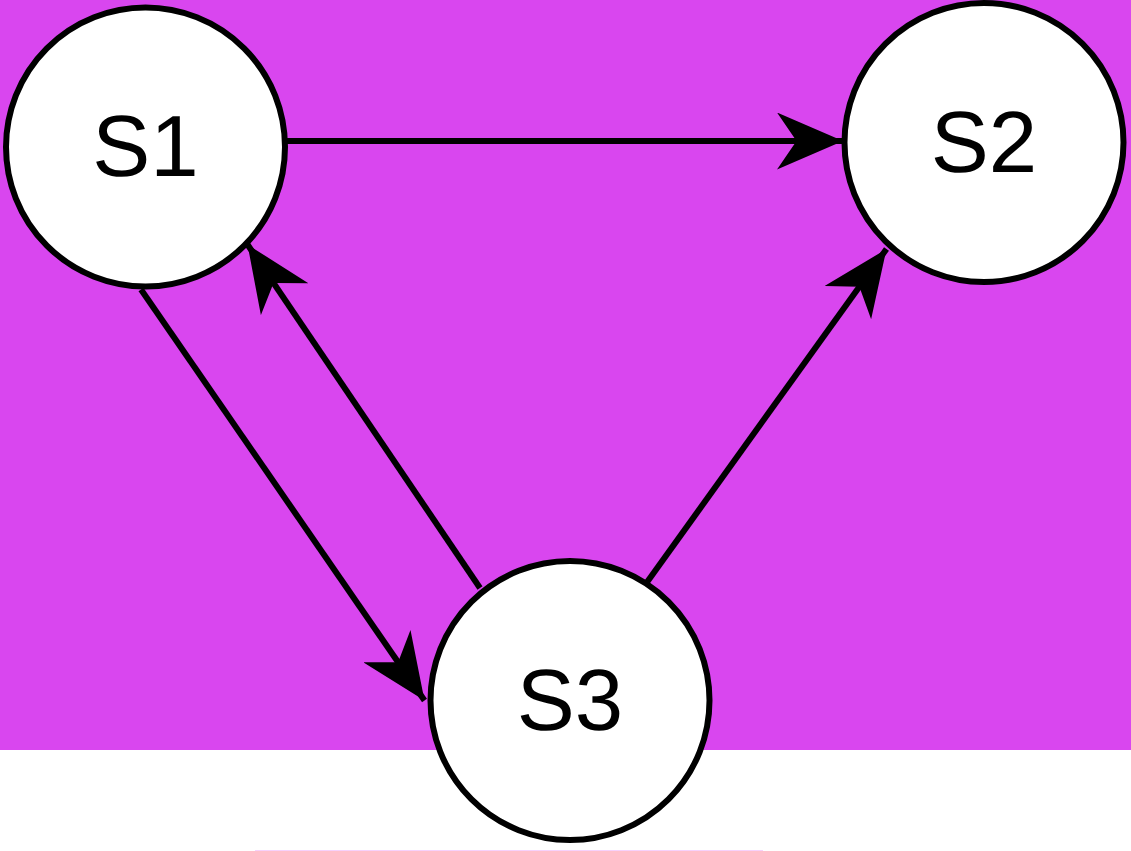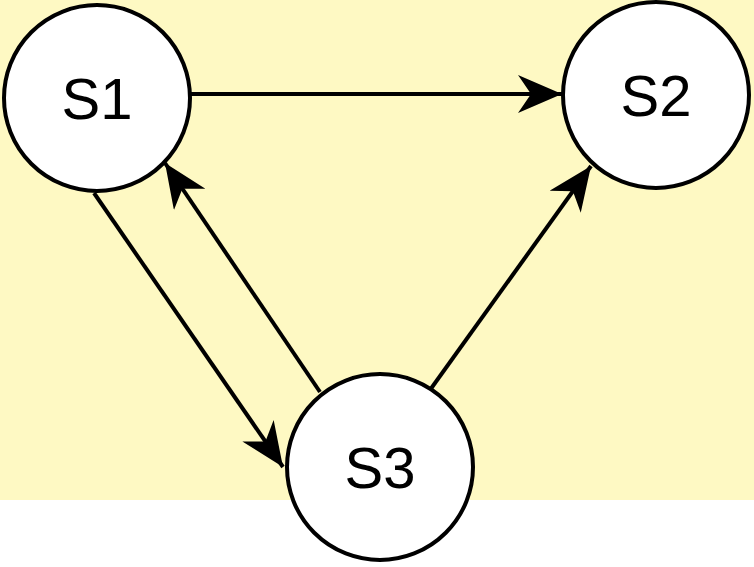--- a/index.html
+++ b/index.html
@@ -7,21 +7,21 @@
     padding: 0;
     background: #ffffff;
     width: 754px;
     height: 567px;
     overflow: hidden;
   }
   #stage {
     position: relative;
     width: 754px;
     height: 500px;
-    background: #fef9c3;
+    background: #d946ef;
   }
   svg {
     display: block;
   }
   text.node-label {
     font-family: "Liberation Sans", "DejaVu Sans", sans-serif;
     fill: #000000;
   }
 </style>
 </head>

